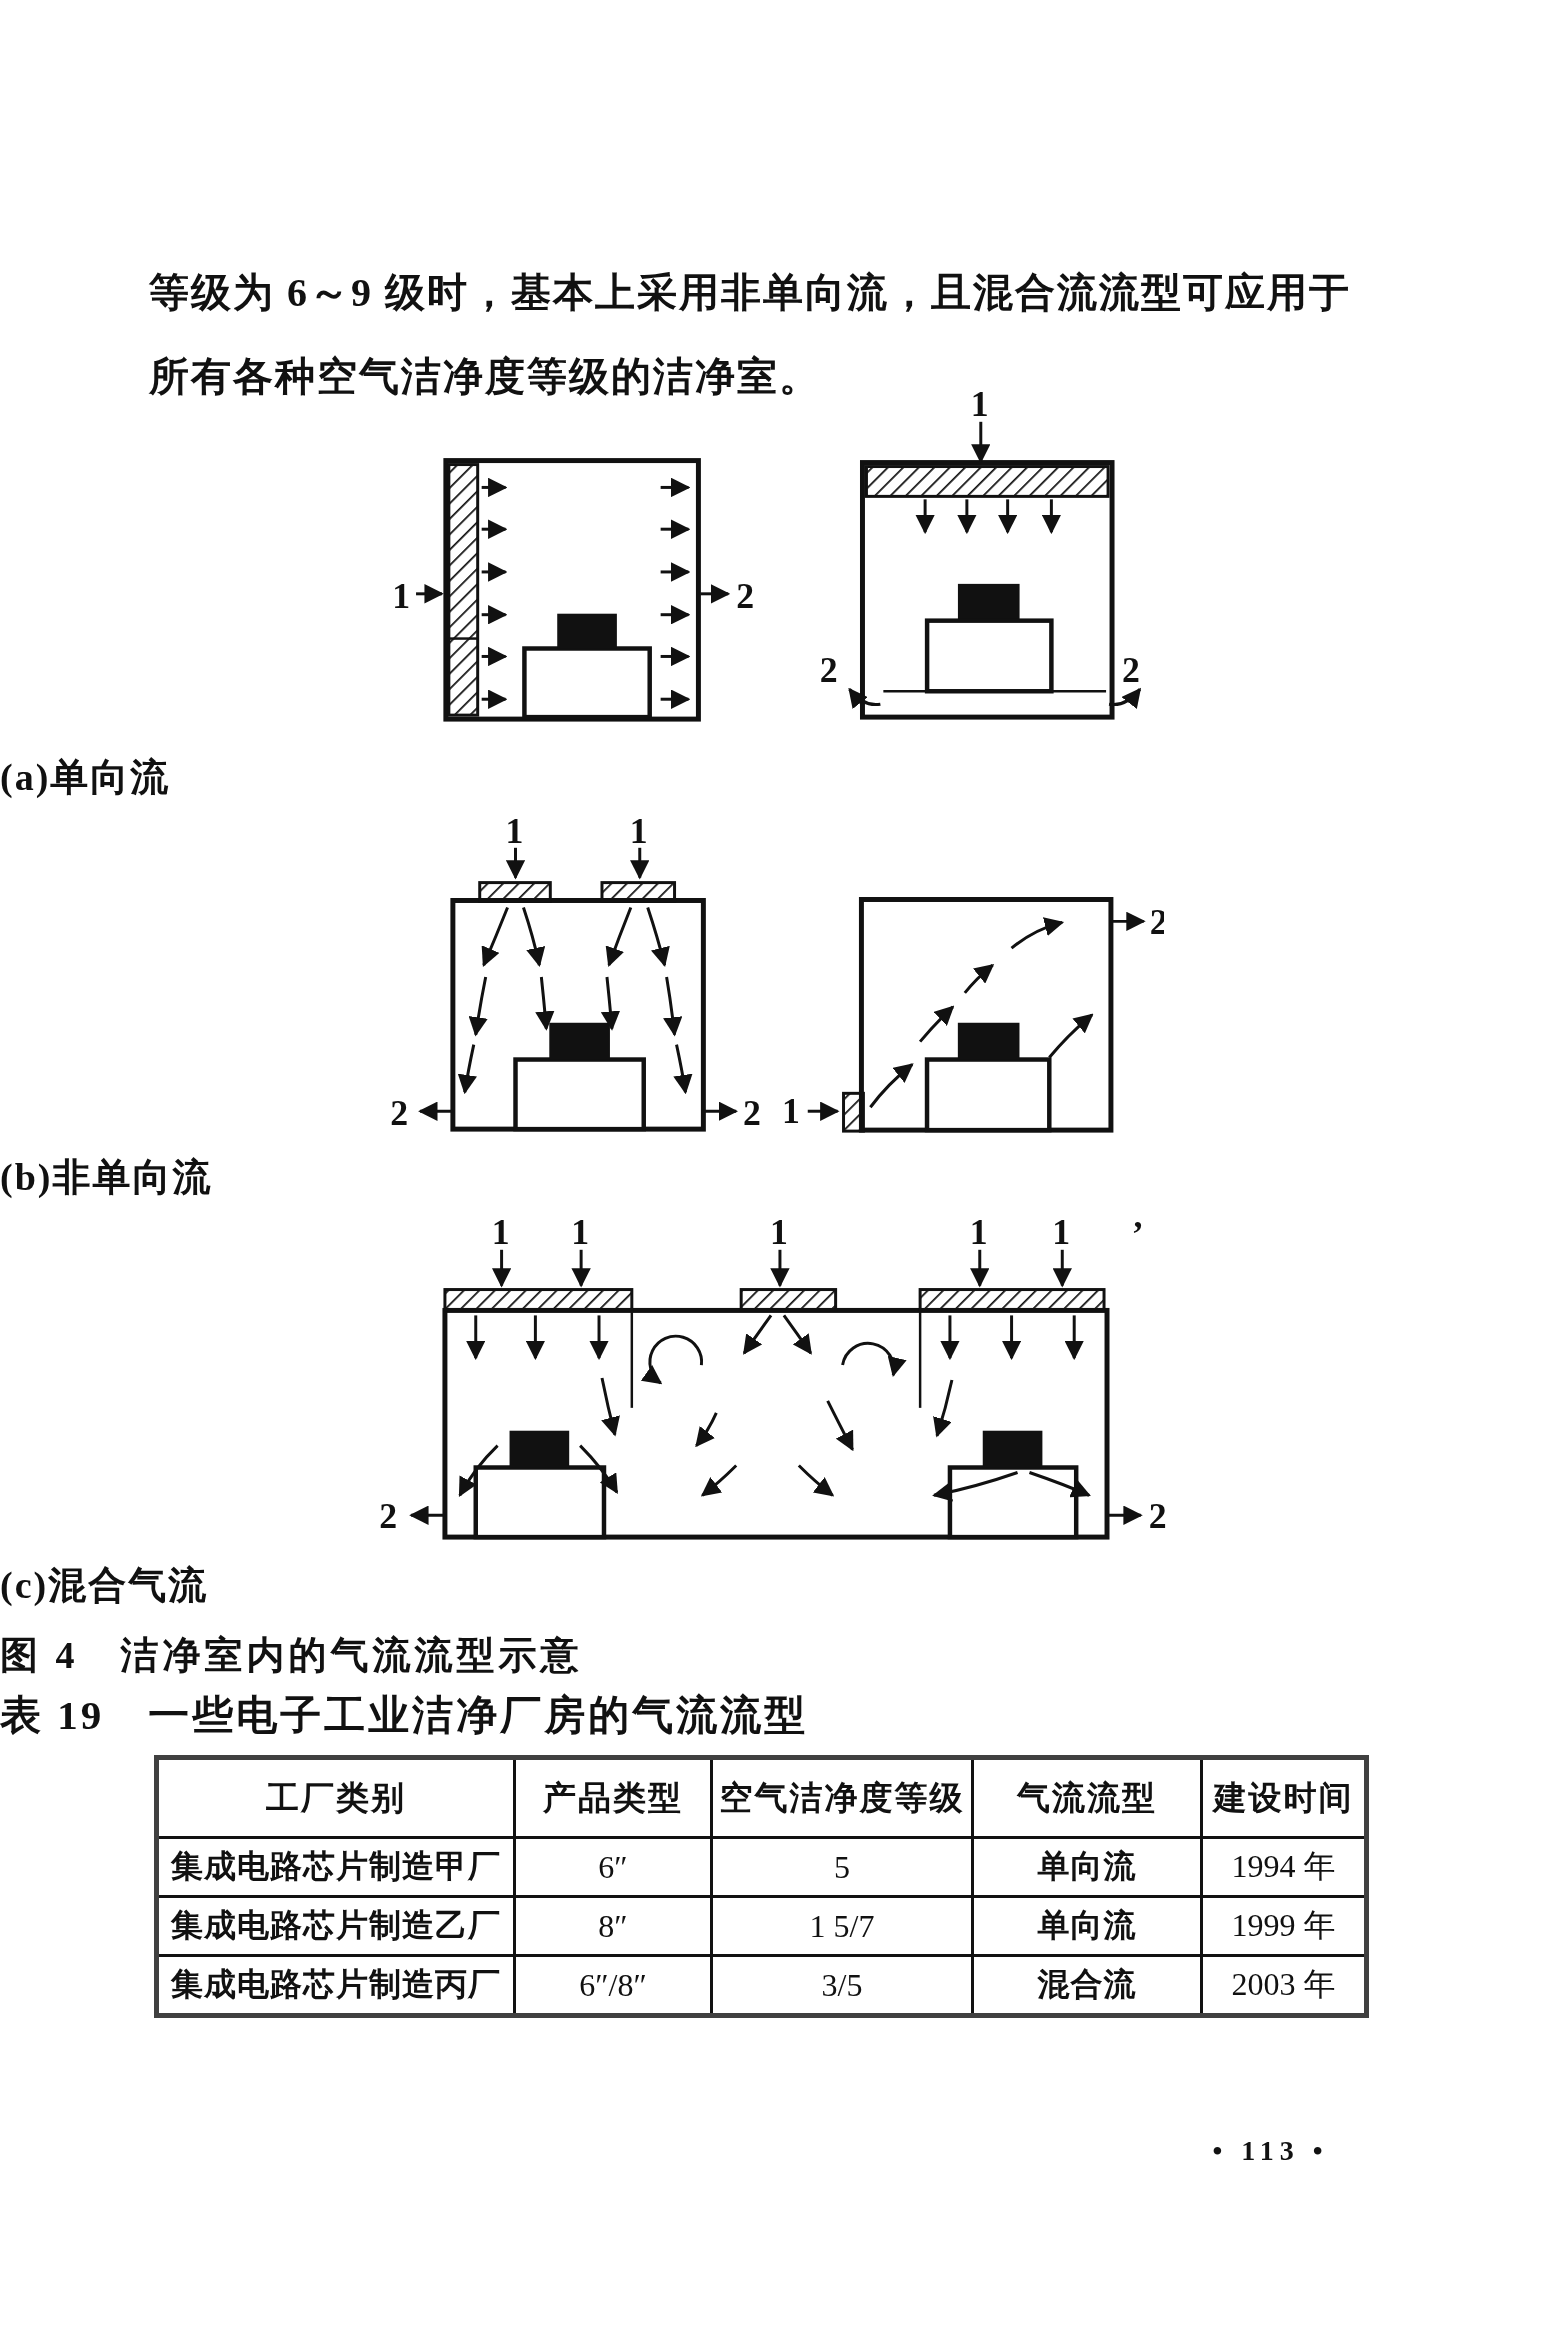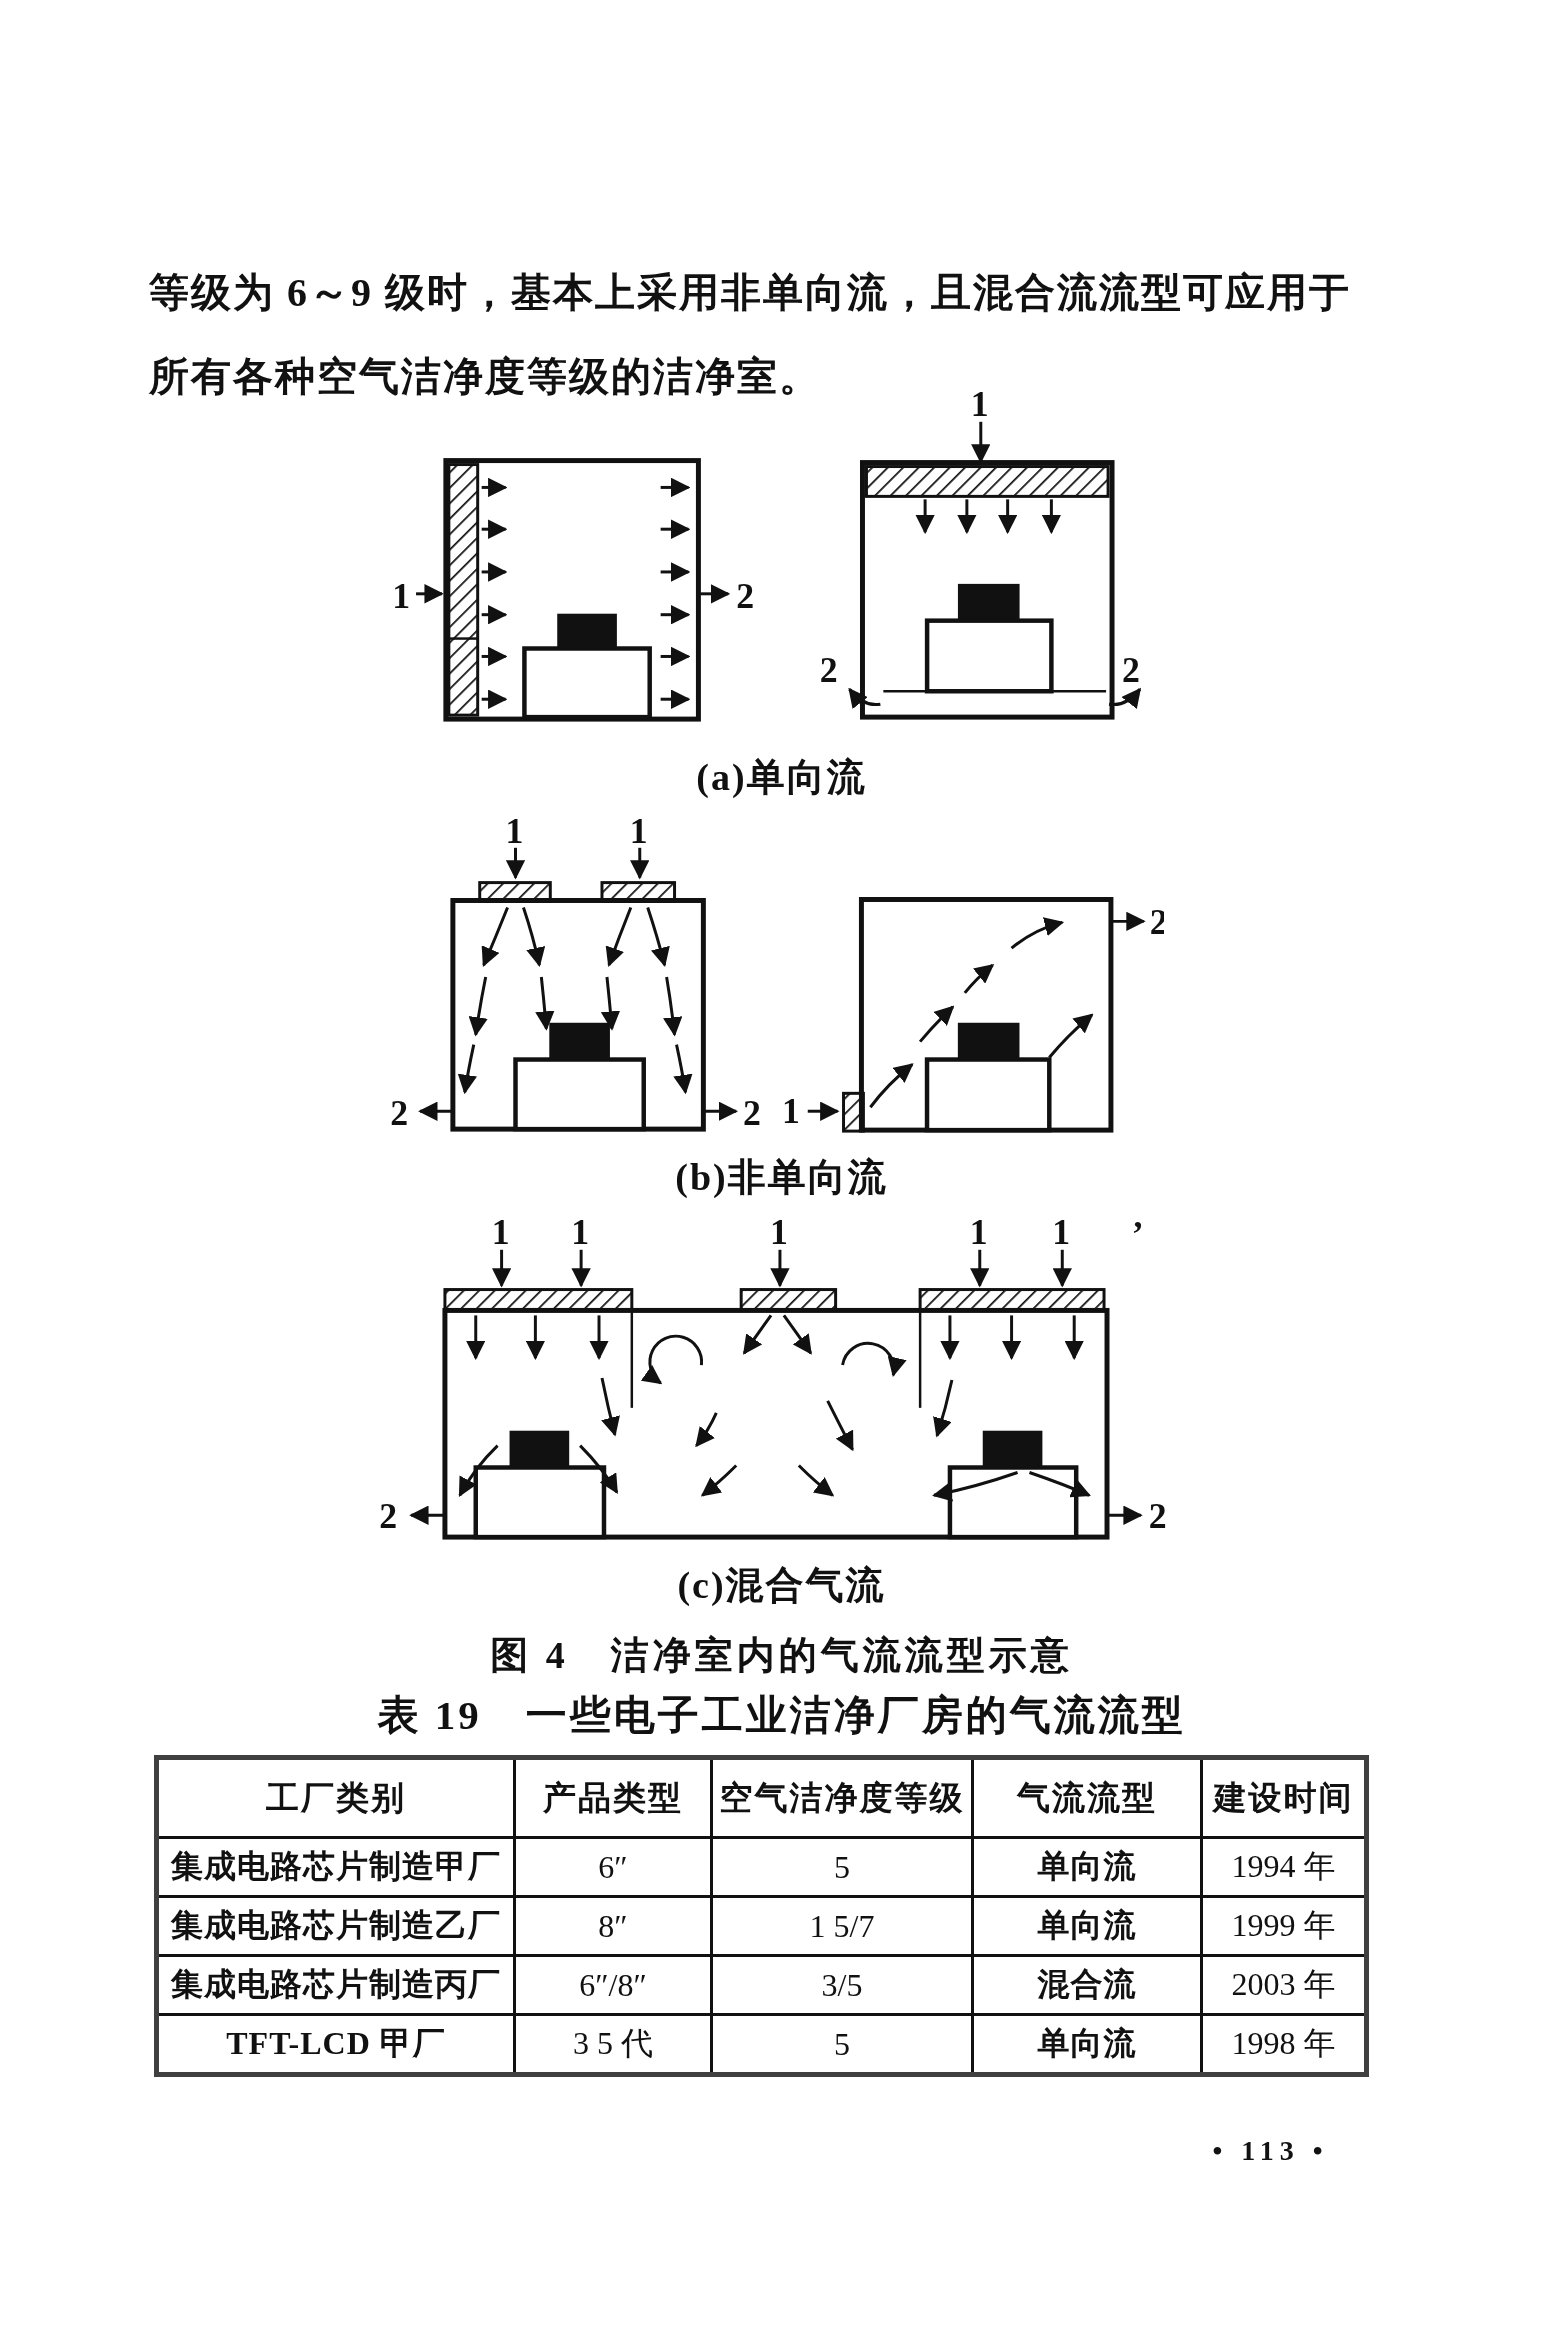--- a/index.html
+++ b/index.html
@@ -7,21 +7,21 @@
     width:1563px;height:2347px;position:relative;
     background:#ffffff;color:#111;
     font-family:"Liberation Serif","DejaVu Serif",serif;
     overflow:hidden;
   }
   .para{
     position:absolute;left:149px;top:251px;width:1294px;
     font-size:40px;line-height:84px;letter-spacing:2px;font-weight:600;
   }
   .caption{
-    position:absolute;left:0;right:0;text-align:center;
+    position:absolute;left:0;right:0;text-align:left;
     font-size:38px;font-weight:700;letter-spacing:2px;
   }
   .cap-a{top:752px;}
   .cap-b{top:1152px;}
   .cap-c{top:1560px;}
   .fig-caption{top:1630px;letter-spacing:4px;}
   .tab-caption{top:1688px;font-size:41px;letter-spacing:3px;}
   .figsvg{position:absolute;}
   .svg-a{left:378px;top:388px;}
   .svg-b{left:368px;top:816px;}
@@ -264,24 +264,17 @@
     <td class="cjk">单向流</td>
     <td>1999 年</td>
   </tr>
   <tr>
     <td class="cjk">集成电路芯片制造丙厂</td>
     <td>6″/8″</td>
     <td>3/5</td>
     <td class="cjk">混合流</td>
     <td>2003 年</td>
   </tr>
-  <tr>
-    <td class="cjk">TFT-LCD 甲厂</td>
-    <td>3 5 代</td>
-    <td>5</td>
-    <td class="cjk">单向流</td>
-    <td>1998 年</td>
-  </tr>
 </tbody>
   </table>
 
 <div class="pageno">• 113 •</div>
 
 
 </body></html>

